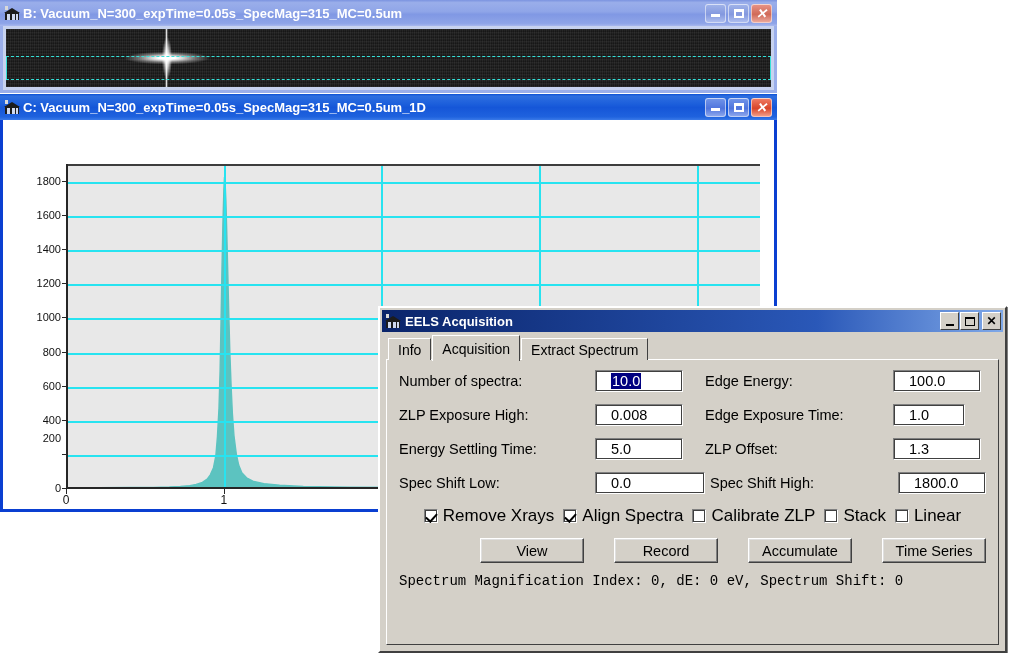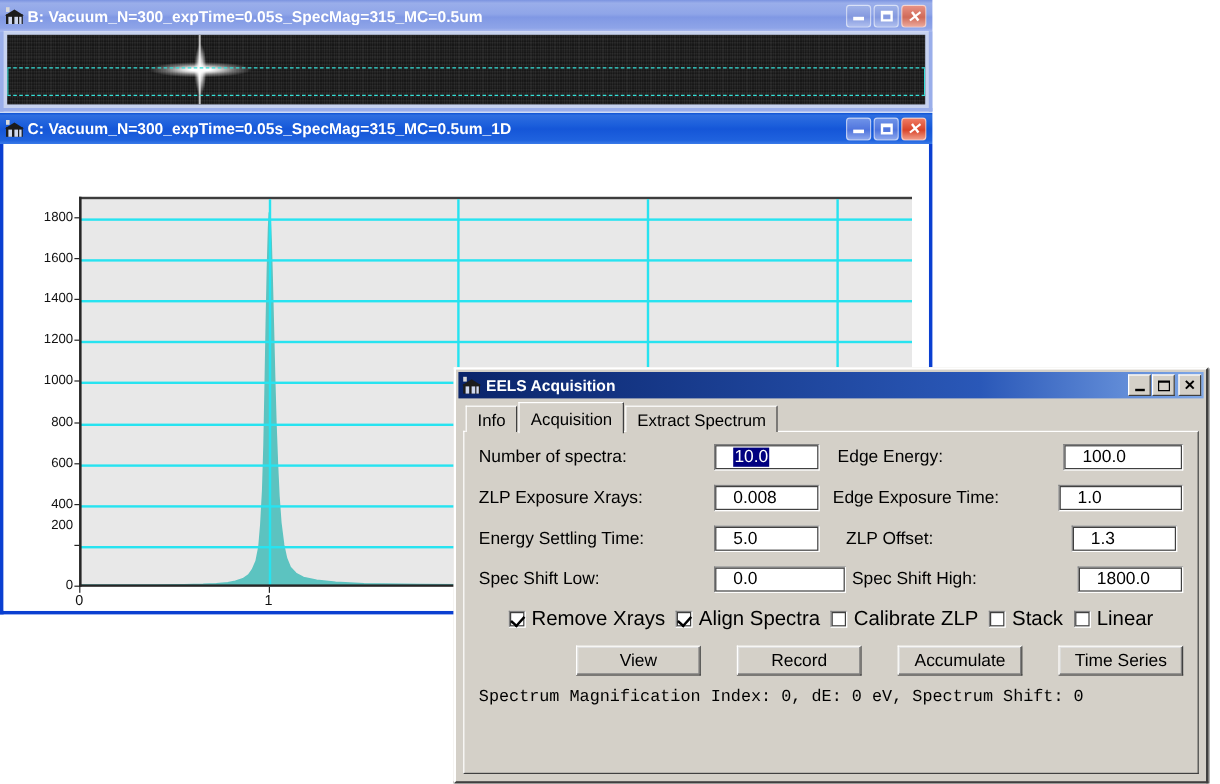--- a/index.html
+++ b/index.html
@@ -383,32 +383,32 @@
           <div class="frow">
             <div class="fcell">
               <div class="flabel" style="width: 196px;">Number of spectra:</div>
               <div class="finput" style="width: 88px;">
                 <span class="sel">10.0</span>
               </div>
             </div>
             <div style="width: 22px;"></div>
             <div class="fcell">
               <div class="flabel" style="width: 188px;">Edge Energy:</div>
-              <div class="finput" style="width: 100px;">100.0</div>
+              <div class="finput" style="width: 88px;">100.0</div>
             </div>
           </div>
           <div class="frow">
             <div class="fcell">
-              <div class="flabel" style="width: 196px;">ZLP Exposure Xrays:</div>
+              <div class="flabel" style="width: 196px;">ZLP Exposure High:</div>
               <div class="finput" style="width: 88px;">0.008</div>
             </div>
             <div style="width: 22px;"></div>
             <div class="fcell">
               <div class="flabel" style="width: 188px;">Edge Exposure Time:</div>
-              <div class="finput" style="width: 104px;">1.0</div>
+              <div class="finput" style="width: 72px;">1.0</div>
             </div>
           </div>
           <div class="frow">
             <div class="fcell">
               <div class="flabel" style="width: 196px;">Energy Settling Time:</div>
               <div class="finput" style="width: 88px;">5.0</div>
             </div>
             <div style="width: 22px;"></div>
             <div class="fcell">
               <div class="flabel" style="width: 188px;">ZLP Offset:</div>

